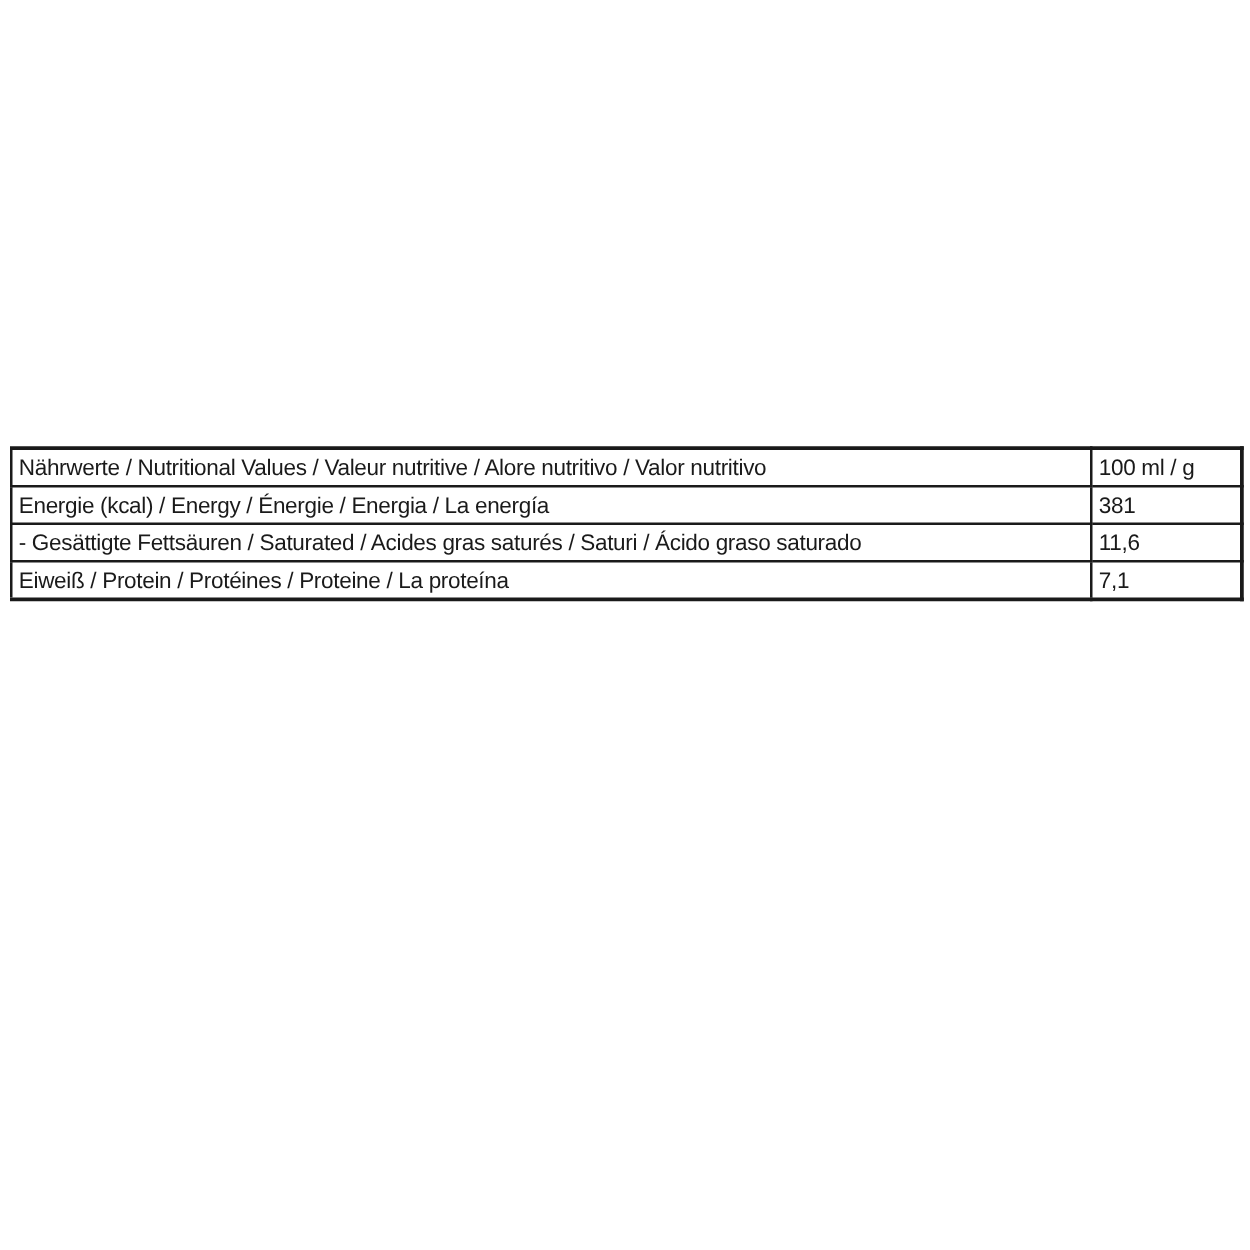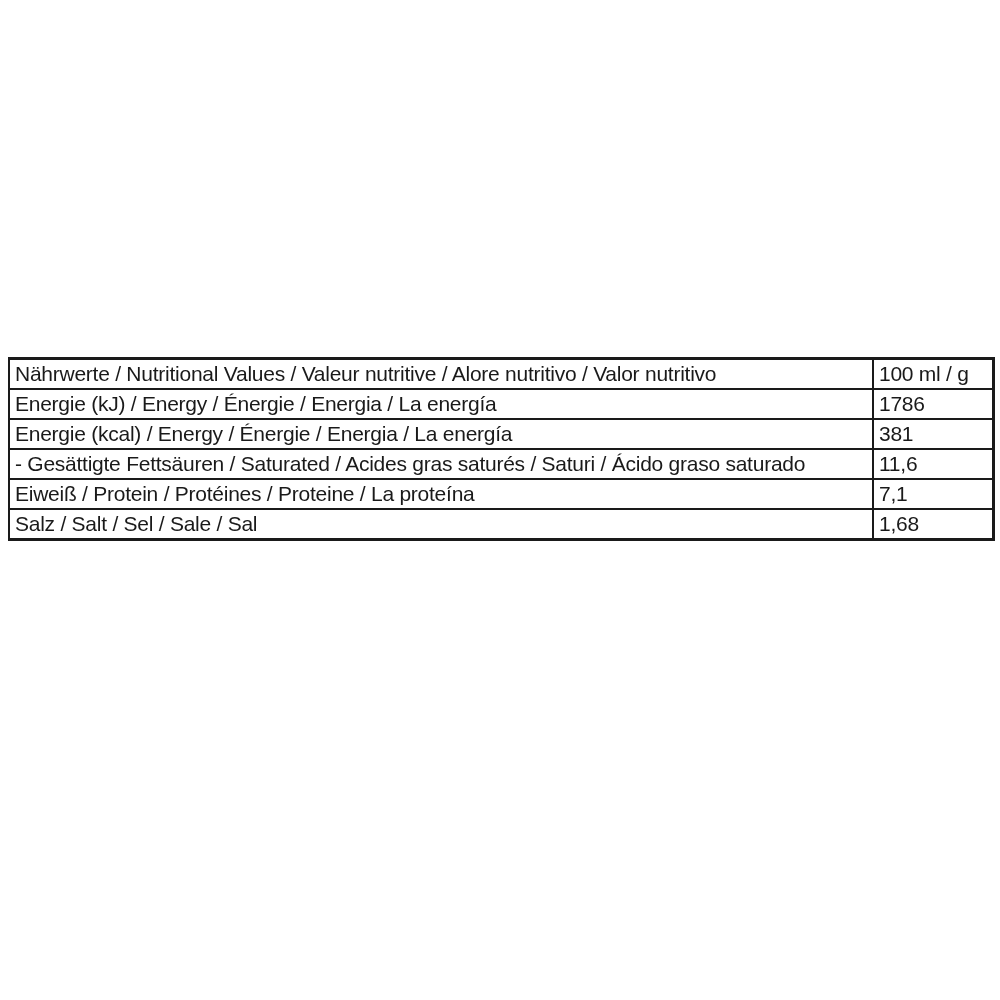--- a/index.html
+++ b/index.html
@@ -24,21 +24,21 @@
     table-layout: fixed;
     border-top: 3px solid #1a1a1a;
     border-bottom: 3px solid #1a1a1a;
     border-left: 2px solid #1a1a1a;
     border-right: 3px solid #1a1a1a;
   }
   .nutrition-table td {
     border: 2px solid #1a1a1a;
     height: 27px;
     padding: 1px 3px 0 5px;
-    font-size: 21px;
+    font-size: 18px;
     line-height: 1.15;
     letter-spacing: -0.25px;
     vertical-align: middle;
     white-space: nowrap;
     overflow: hidden;
     margin-left: 16px;
   }
   .nutrition-table col.label-col { width: 864px; }
   .nutrition-table col.value-col { width: 120px; }
 </style>
@@ -49,33 +49,25 @@
   <colgroup>
     <col class="label-col">
     <col class="value-col">
   </colgroup>
   <tbody>
     <tr>
       <td>Nährwerte / Nutritional Values / Valeur nutritive / Alore nutritivo / Valor nutritivo</td>
       <td>100 ml / g</td>
     </tr>
     <tr>
-      <td>Energie (kJ) / Energy / Énergie / Energia / La energía</td>
-      <td>1786</td>
-    </tr>
-    <tr>
       <td>Energie (kcal) / Energy / Énergie / Energia / La energía</td>
       <td>381</td>
     </tr>
     <tr>
       <td>- Gesättigte Fettsäuren / Saturated / Acides gras saturés / Saturi / Ácido graso saturado</td>
       <td>11,6</td>
     </tr>
     <tr>
       <td>Eiweiß / Protein / Protéines / Proteine / La proteína</td>
       <td>7,1</td>
     </tr>
-    <tr>
-      <td>Salz / Salt / Sel / Sale / Sal</td>
-      <td>1,68</td>
-    </tr>
   </tbody>
 </table>
 
 </body></html>

